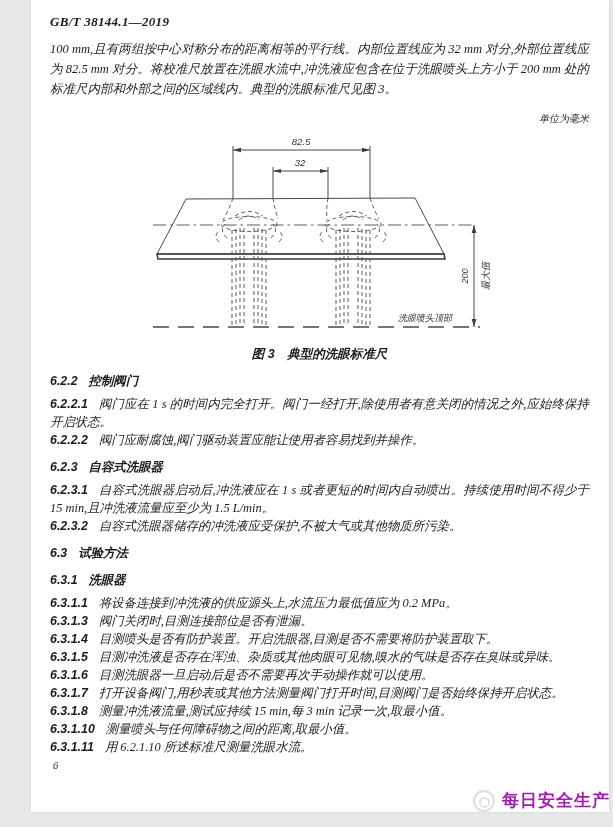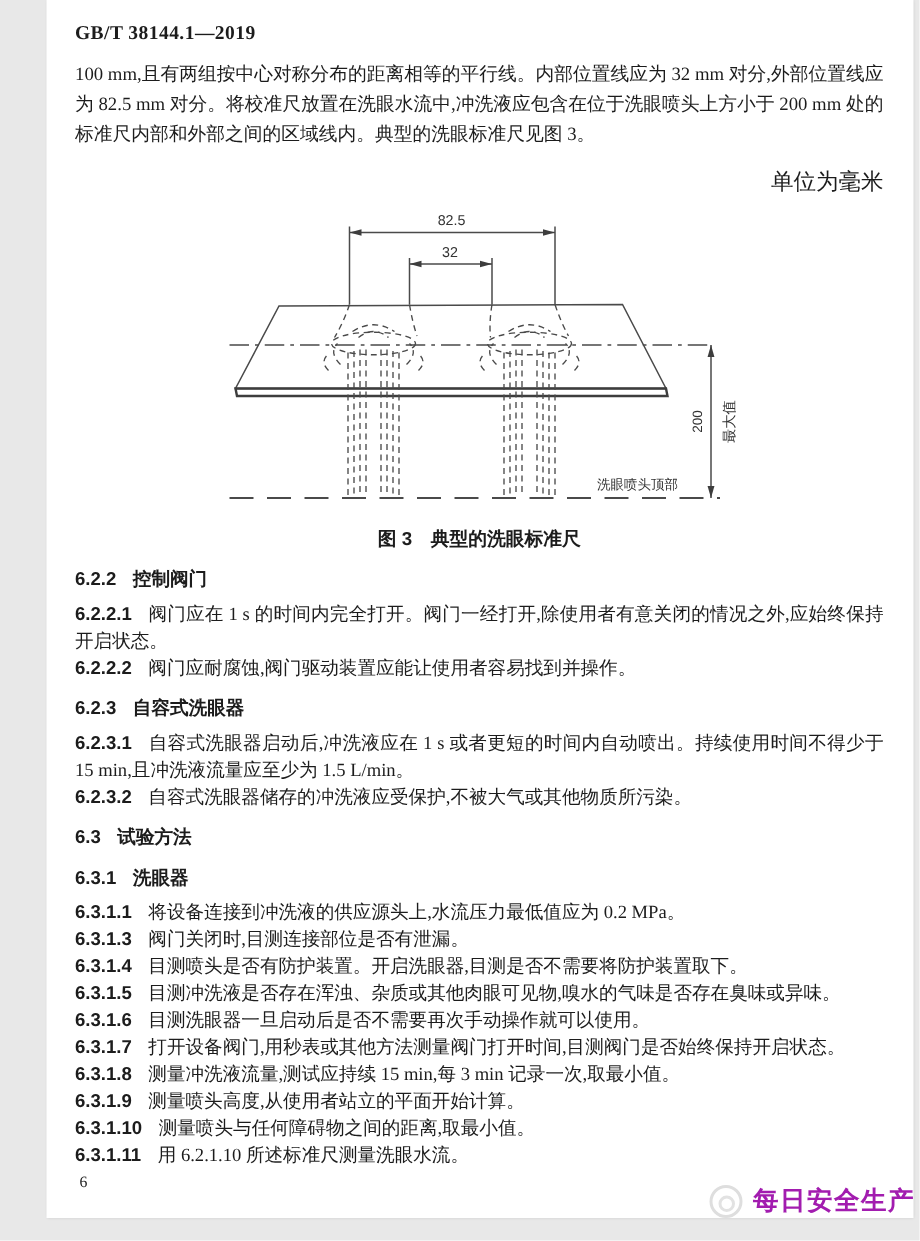--- a/index.html
+++ b/index.html
@@ -12,36 +12,37 @@
     color:#1c1c1c;
   }
   .page{
     position:absolute;
     left:31px;top:0;
     width:578px;height:812px;
     background:#ffffff;
     box-shadow:0 0 2px rgba(0,0,0,0.12);
     box-sizing:border-box;
     padding:14px 20px 0 19px;
+    font-style:italic;
   }
   .doc-header{
     font-size:13px;
     font-weight:bold;
     letter-spacing:0.3px;
     font-family:"Liberation Serif","DejaVu Serif",serif;
   }
   .intro{
     margin-top:9px;
     font-size:12.5px;
     line-height:20px;
     text-align:justify;
   }
   .unit-note{
     margin-top:2px;
-    font-size:15px;
+    font-size:10px;
     text-align:right;
   }
   .figure-block{margin-top:2px;}
   .figure-block svg{display:block;}
   .fig-caption{
     text-align:center;
     font-weight:bold;
     font-size:12.5px;
     font-family:"Liberation Sans","DejaVu Sans",sans-serif;
     margin-top:4px;
@@ -192,21 +193,20 @@
         <p class="clause"><span class="num">6.2.3.2</span><span>自容式洗眼器储存的冲洗液应受保护,不被大气或其他物质所污染。</span></p>
         <p class="clause heading"><span class="num">6.3</span><span>试验方法</span></p>
         <p class="clause heading"><span class="num">6.3.1</span><span>洗眼器</span></p>
         <p class="clause"><span class="num">6.3.1.1</span><span>将设备连接到冲洗液的供应源头上,水流压力最低值应为 0.2 MPa。</span></p>
         <p class="clause"><span class="num">6.3.1.3</span><span>阀门关闭时,目测连接部位是否有泄漏。</span></p>
         <p class="clause"><span class="num">6.3.1.4</span><span>目测喷头是否有防护装置。开启洗眼器,目测是否不需要将防护装置取下。</span></p>
         <p class="clause"><span class="num">6.3.1.5</span><span>目测冲洗液是否存在浑浊、杂质或其他肉眼可见物,嗅水的气味是否存在臭味或异味。</span></p>
         <p class="clause"><span class="num">6.3.1.6</span><span>目测洗眼器一旦启动后是否不需要再次手动操作就可以使用。</span></p>
         <p class="clause"><span class="num">6.3.1.7</span><span>打开设备阀门,用秒表或其他方法测量阀门打开时间,目测阀门是否始终保持开启状态。</span></p>
         <p class="clause"><span class="num">6.3.1.8</span><span>测量冲洗液流量,测试应持续 15 min,每 3 min 记录一次,取最小值。</span></p>
-        <p class="clause"><span class="num">6.3.1.9</span><span>测量喷头高度,从使用者站立的平面开始计算。</span></p>
         <p class="clause"><span class="num">6.3.1.10</span><span>测量喷头与任何障碍物之间的距离,取最小值。</span></p>
         <p class="clause"><span class="num">6.3.1.11</span><span>用 6.2.1.10 所述标准尺测量洗眼水流。</span></p>
       </div>
 
     <div class="page-number">6</div>
   </div>
 
   <div class="watermark">
     <span class="wm-logo"></span>
     <span>每日安全生产</span>

